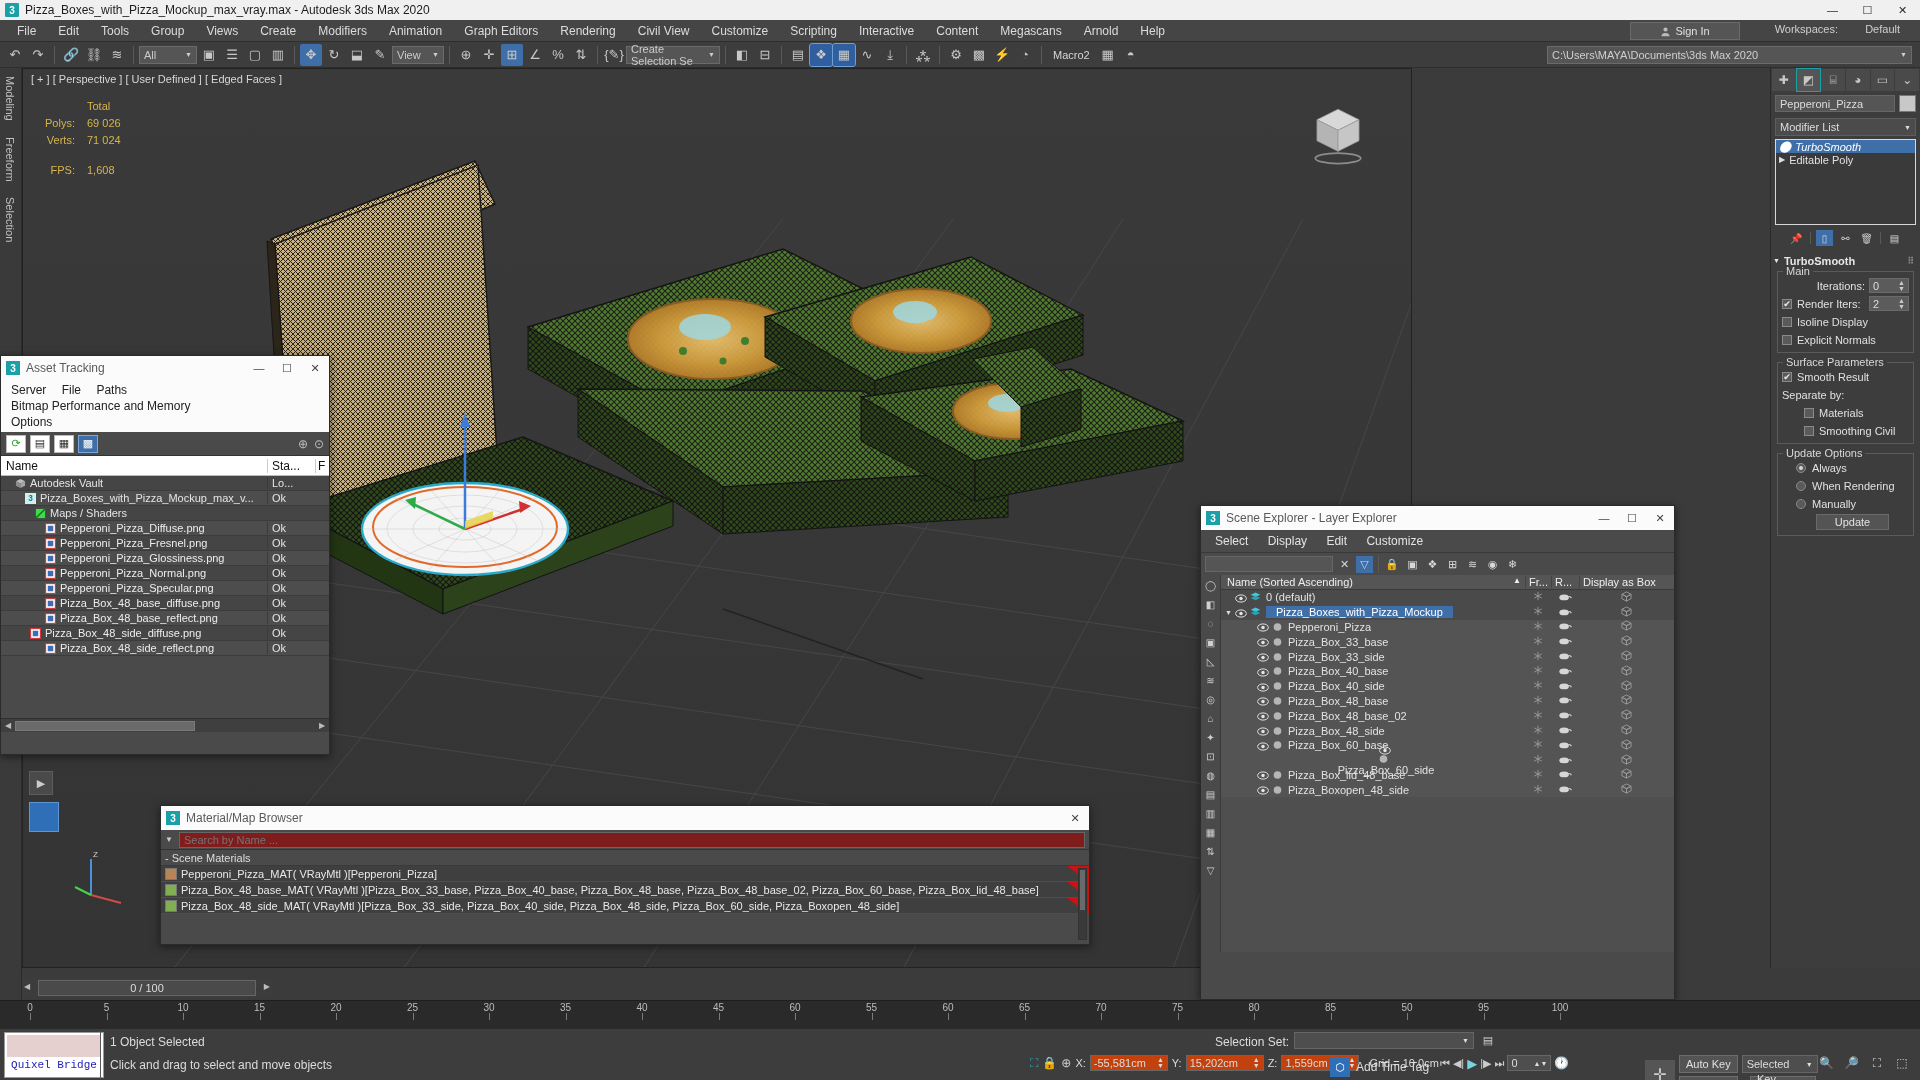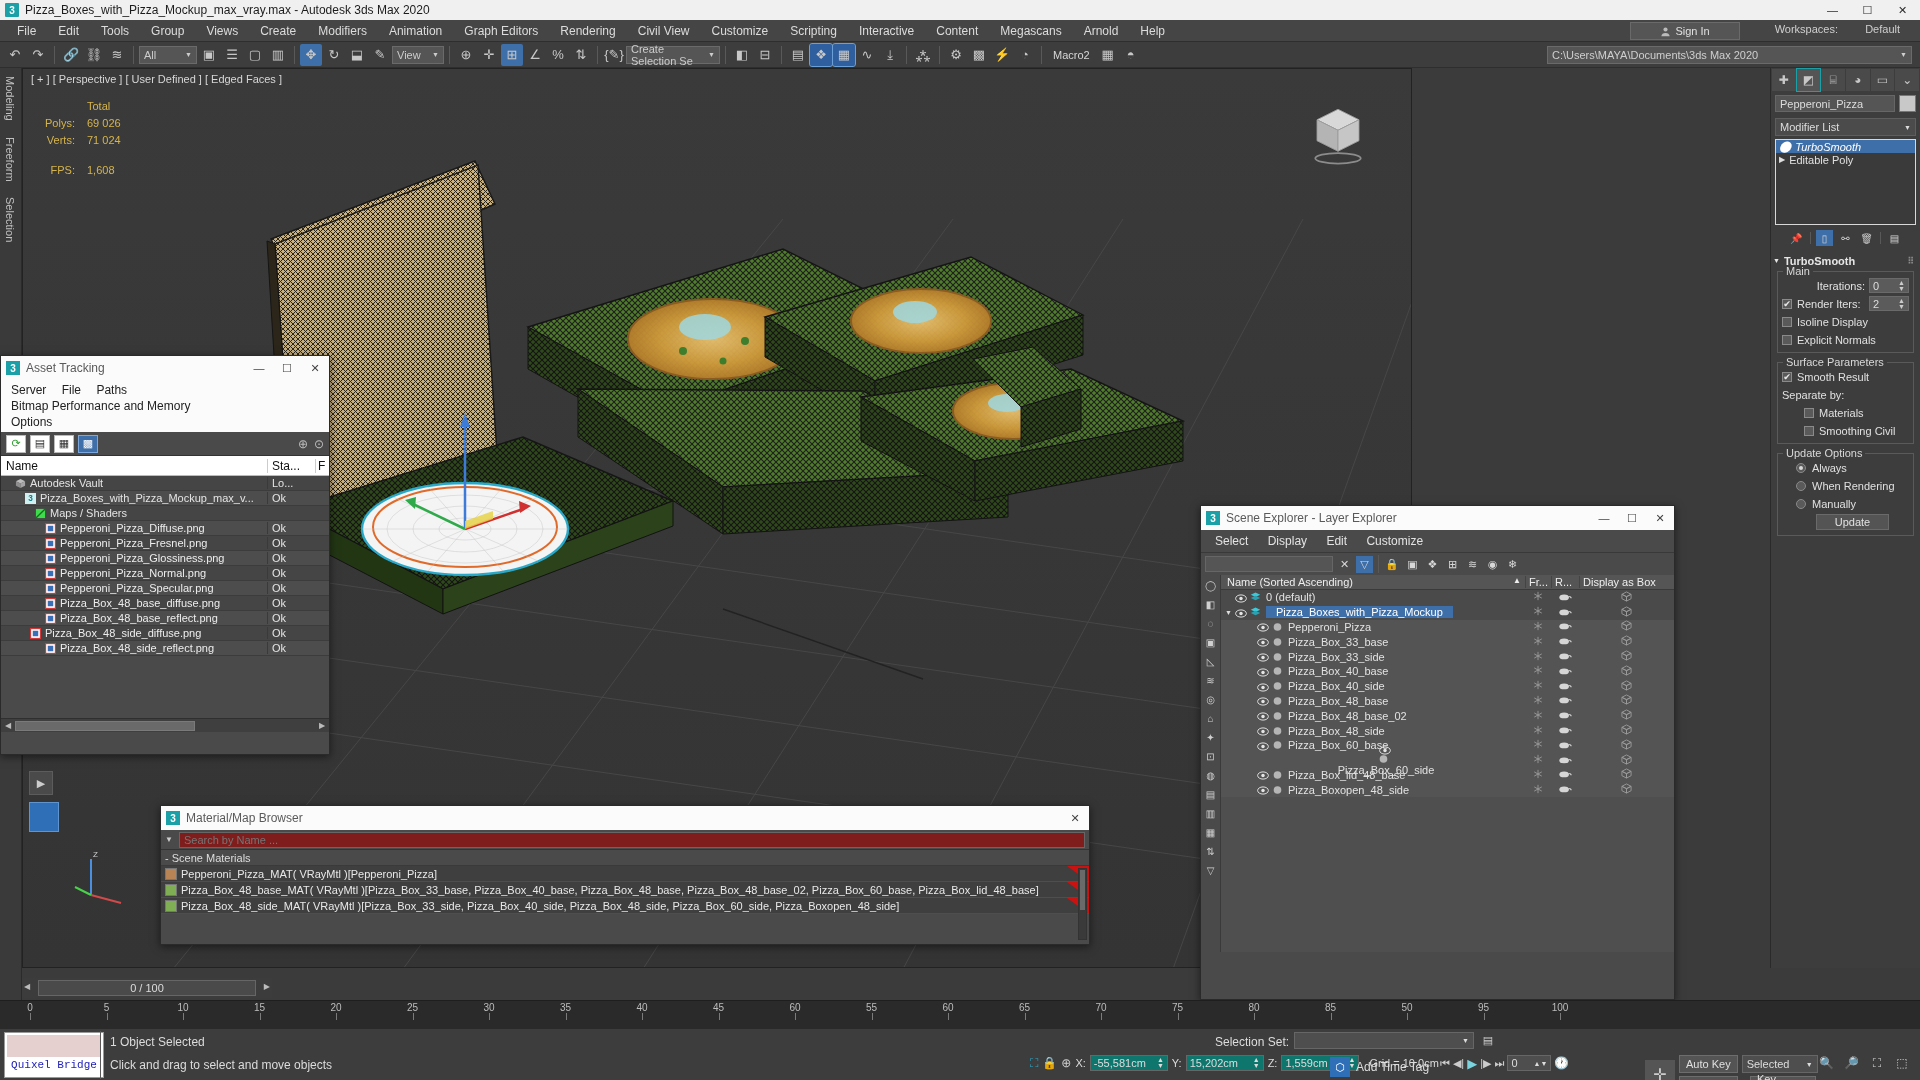--- a/index.html
+++ b/index.html
@@ -182,21 +182,21 @@
 
   
   .statusbar { position:absolute; left:0; top:1028px; width:1920px; height:52px; background:#3d3d3d;
     border-top:1px solid #2a2a2a; }
   .quixel { position:absolute; left:4px; top:3px; width:100px; height:46px; background:#fff; border:1px solid #999; }
   .quixel .img { height:22px; background:#e5cfcf; margin:2px; }
   .quixel .lbl { font-family:"Liberation Mono", monospace; font-size:11px; color:#2222bb; text-align:center;
     margin-top:2px; overflow:hidden; white-space:nowrap; }
   .st-msgs { position:absolute; left:110px; top:2px; font-size:12px; color:#dcdcdc; line-height:23px; }
   .coordrow { position:absolute; left:1030px; top:26px; display:flex; align-items:center; gap:4px; font-size:11px; color:#ddd;}
-  .coordfield { height:16px; width:78px; background:#0f766e; border:1px solid #666; color:#dcdcdc;
+  .coordfield { height:16px; width:78px; background:#c2410c; border:1px solid #666; color:#dcdcdc;
     font-size:11px; display:flex; align-items:center; padding:0 3px; }
   .coordfield .ar { margin-left:auto; font-size:7px; line-height:6px; }
   .selset { position:absolute; left:1215px; top:2px; display:flex; align-items:flex-end; gap:5px; }
   .selset-in { width:180px; height:17px; background:#4e4e4e; border:1px solid #666; font-size:11px;
     color:#ddd; display:flex; align-items:center; padding:0 4px; }
   .autokey { position:absolute; left:1645px; top:26px; }
   .keybtn { background:#545454; border:1px solid #6d6d6d; font-size:11px; color:#e0e0e0;
     height:18px; display:flex; align-items:center; justify-content:center; padding:0 6px; }
   .navbtns { position:absolute; right:8px; top:24px; display:flex; gap:5px; }
   .navb { width:20px; height:20px; display:flex; align-items:center; justify-content:center; color:#d2d2d2; font-size:12px;}

